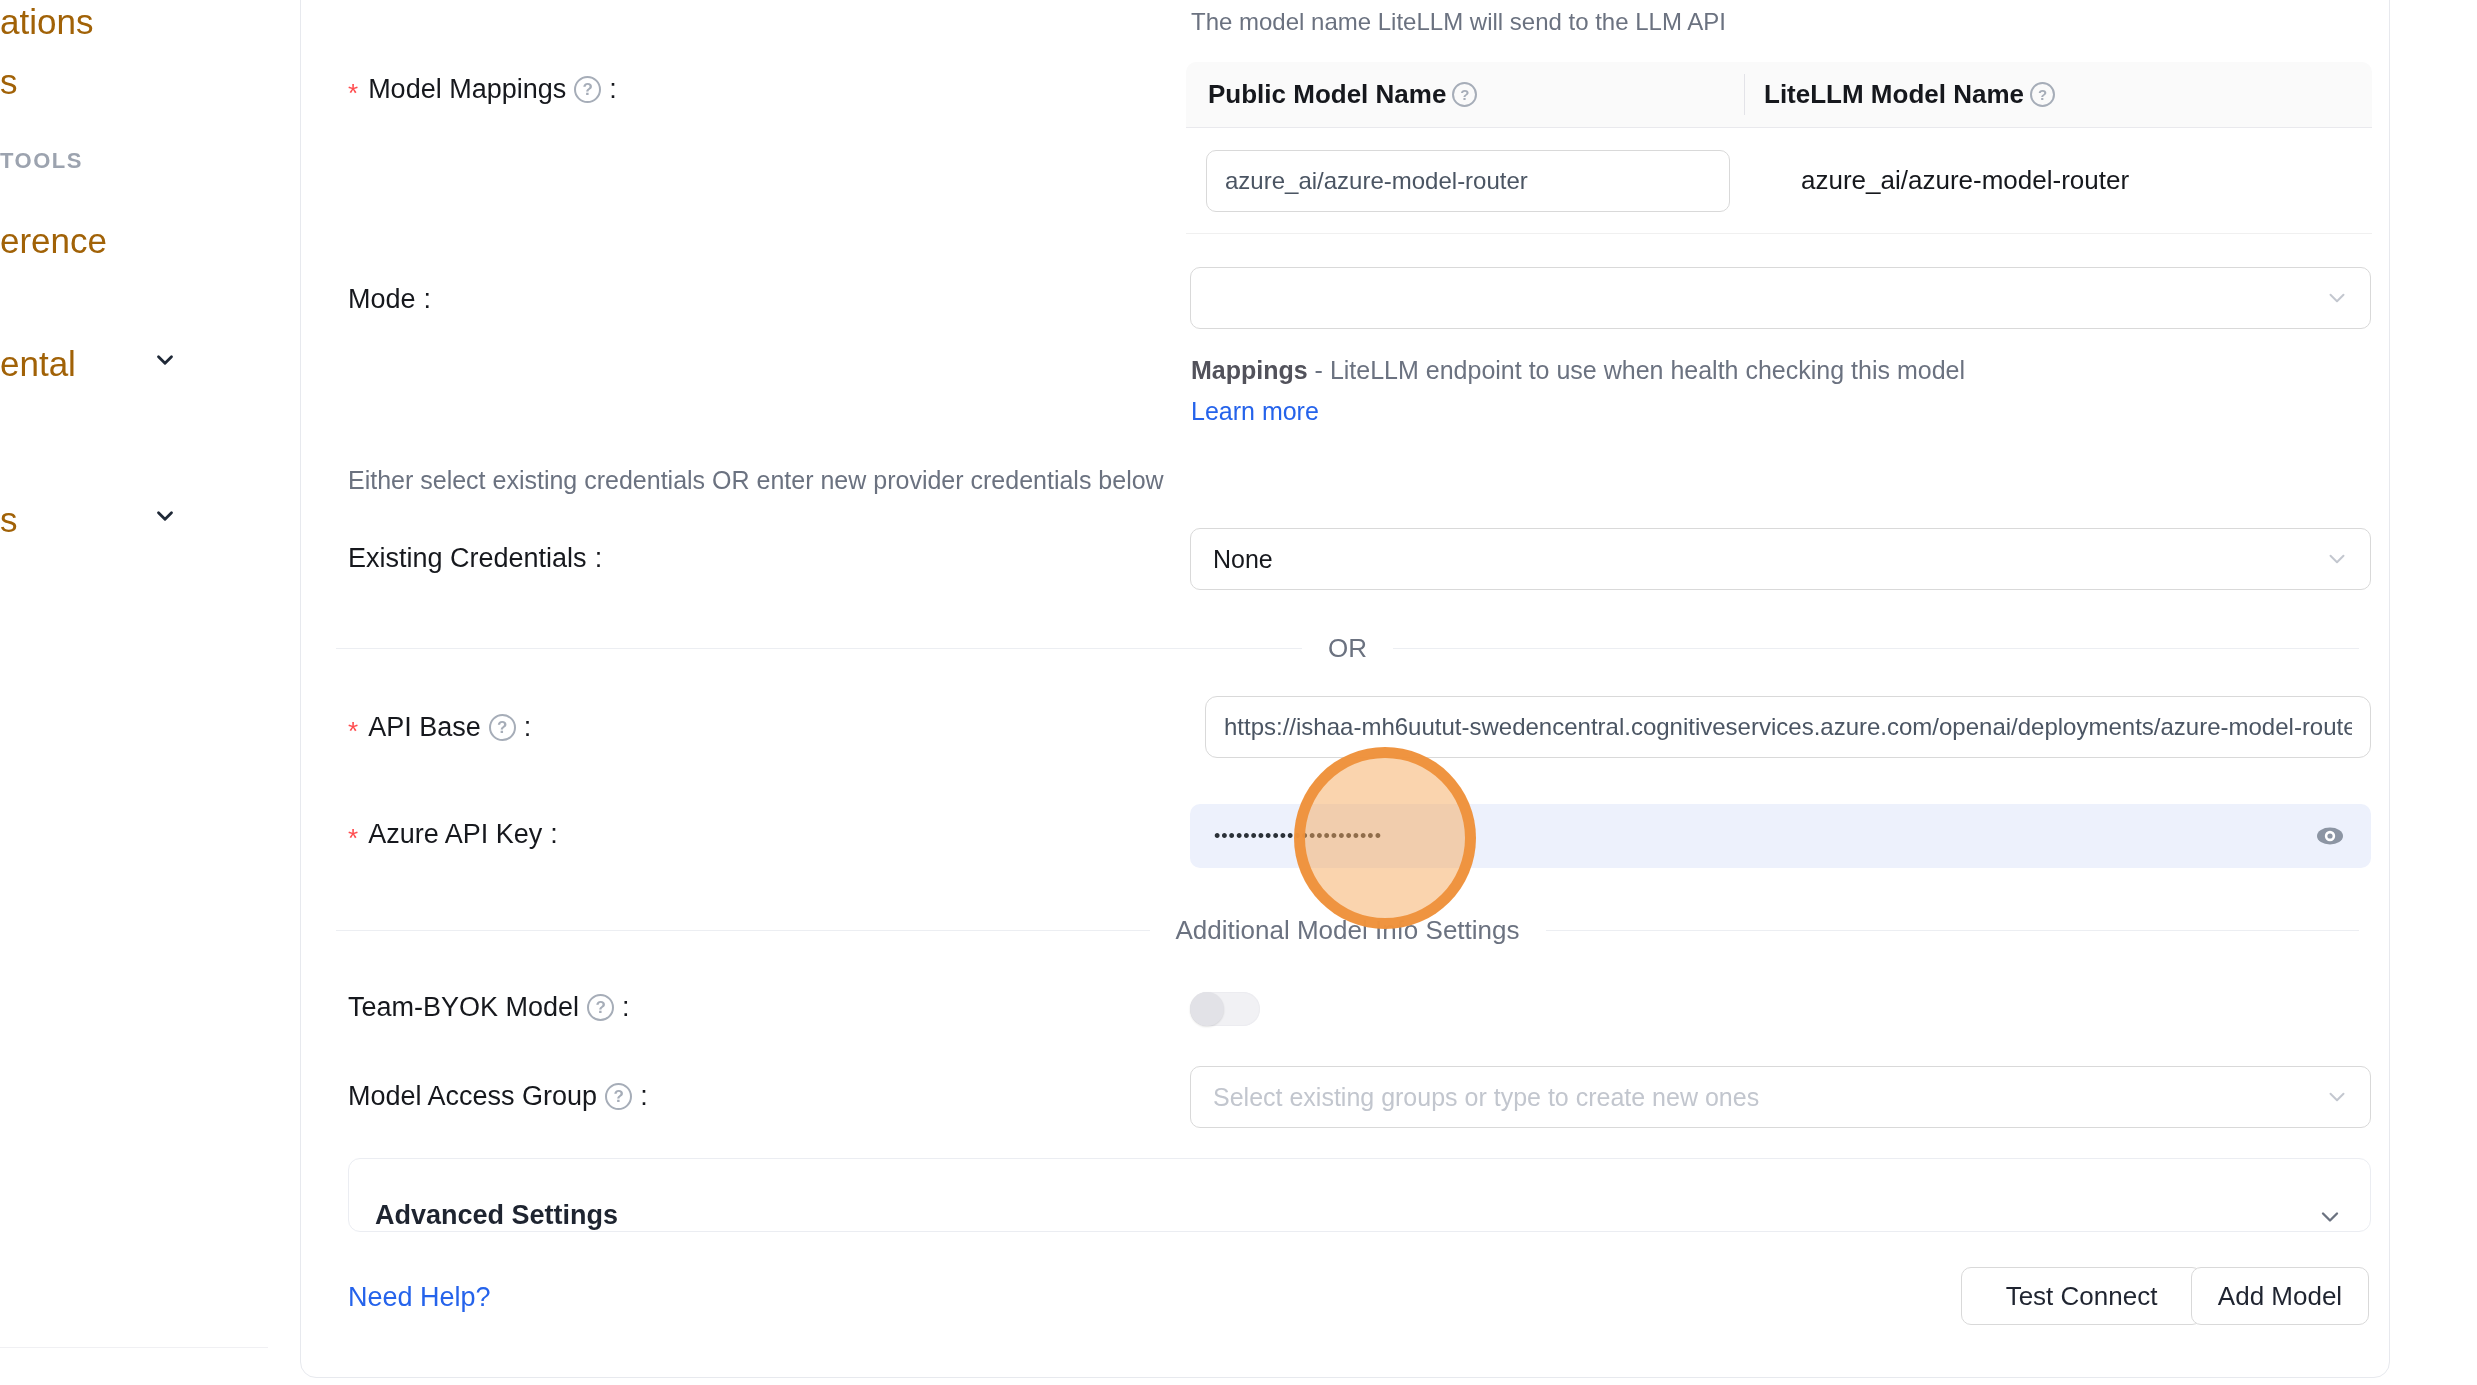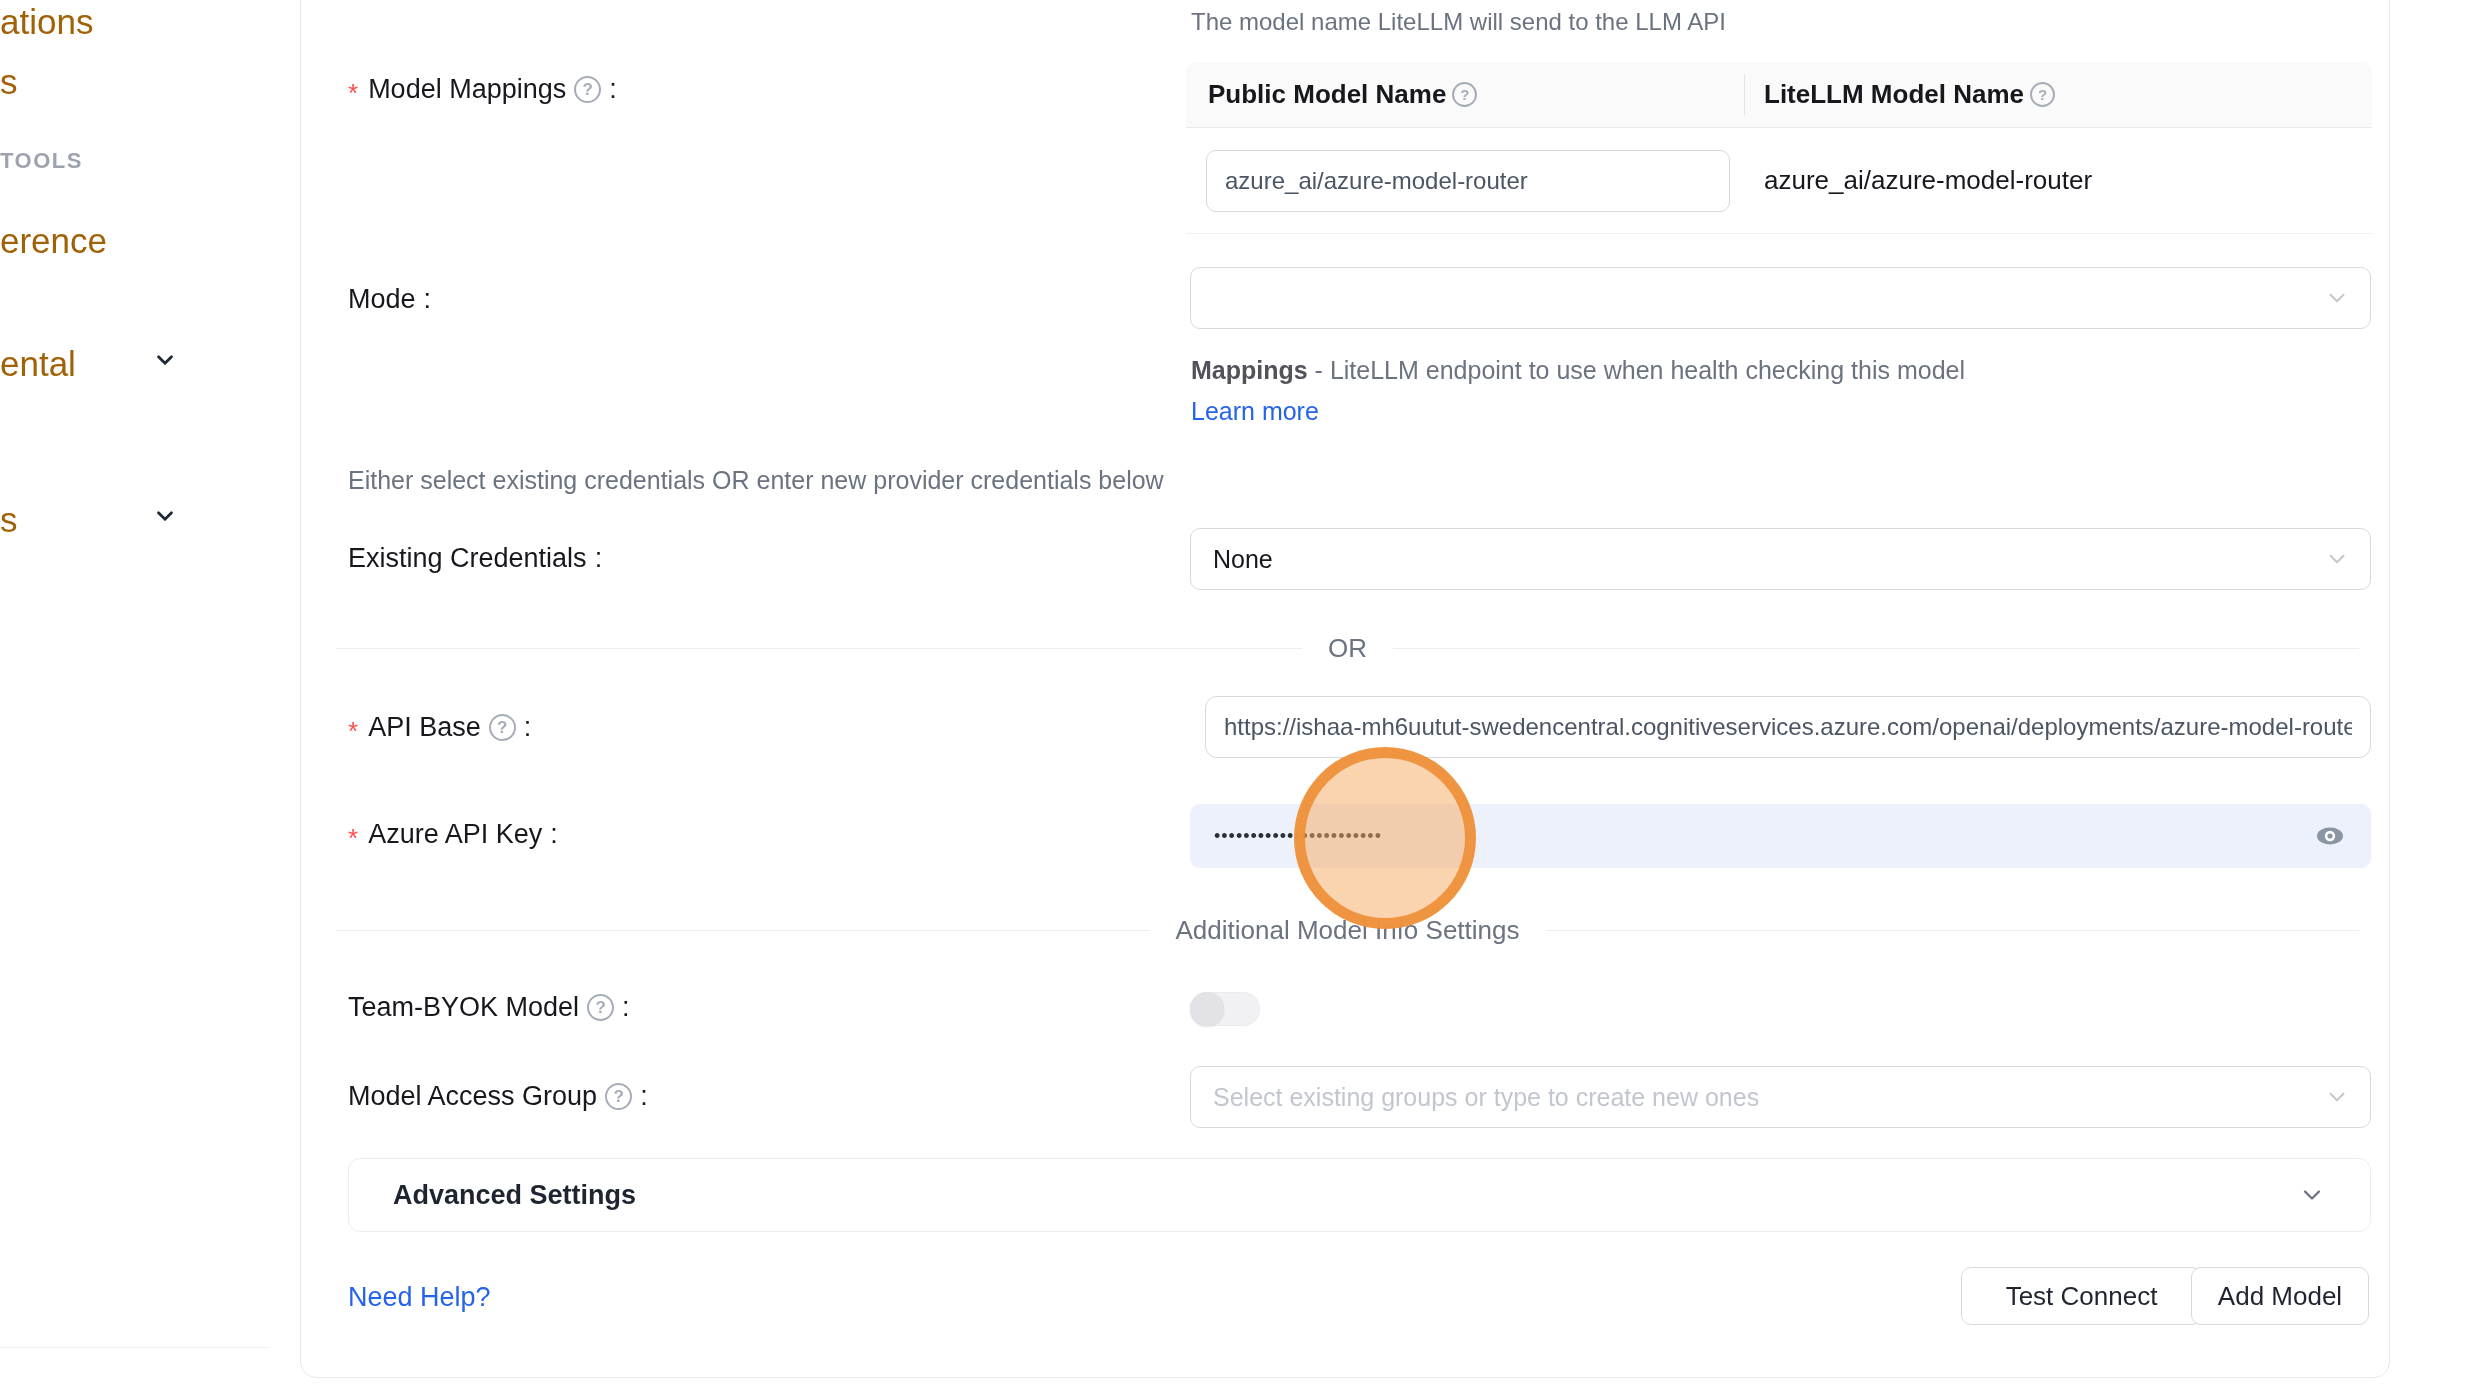--- a/index.html
+++ b/index.html
@@ -37,21 +37,21 @@
                 font-family:"Liberation Sans", sans-serif; }
 
   
   .mm-table { left:1186px; top:62px; width:1186px; }
   .mm-head { display:flex; height:66px; background:#fafafa; border-bottom:1px solid #e9e9ed;
              border-radius:10px 10px 0 0; align-items:center; position:relative; }
   .mm-head .c1 { width:558px; padding-left:22px; }
   .mm-head .c2 { flex:1; padding-left:20px; }
   .mm-head-cell { display:flex; align-items:center; gap:6px; font-size:26px; font-weight:700; color:#16181d; }
   .mm-col-divider { position:absolute; left:558px; top:12px; bottom:12px; width:1px; background:#e3e3e8; }
-  .mm-body { display:flex; height:106px; border-bottom:1px solid #f0f0f0; align-items:center; position:relative; }
+  .mm-body { display:flex; height:106px; border-bottom:1px solid #f0f0f0; align-items:center; position:relative;gap:37px; }
   .mm-body .c1 { width:558px; padding-left:20px; }
   .mm-body .c2 { flex:1; padding-left:20px; font-size:26px; color:#16181d; }
   .mm-input { width:524px; height:62px; }
 
   
   .text-divider { left:336px; width:2023px; height:40px; display:flex; align-items:center; }
   .text-divider .line { flex:1; height:1px; background:#eceef2; }
   .text-divider .txt { margin:0 26px; font-size:26px; color:#6b7280; white-space:nowrap; }
 
   
@@ -61,22 +61,22 @@
   .eye-btn { width:34px; height:34px; display:flex; align-items:center; justify-content:center; cursor:pointer; }
 
   
   .toggle { left:1190px; top:992px; width:70px; height:34px; border-radius:17px;
             background:#f1f1f4; cursor:pointer; box-shadow:inset 0 0 0 1px #ececf0; }
   .toggle .knob { position:absolute; left:0; top:0; width:34px; height:34px; border-radius:50%;
                   background:#e2e2e7; box-shadow:0 1px 2px rgba(0,0,0,0.12); }
 
   
   .adv-panel { left:348px; top:1158px; width:2023px; height:74px; border:1px solid #ebedf2;
-               border-radius:12px; background:#fff; display:flex; align-items:center;
-               padding:0 44px; cursor:pointer; }
+               border-radius:12px; background:#fff; display:flex; align-items:flex-end;
+               padding:0 26px; cursor:pointer; }
   .adv-title { font-size:27px; font-weight:700; color:#1e2430; flex:1; }
 
   
   .link { font-size:27px; color:#2563eb; cursor:pointer; }
   .btn { border:1px solid #d9d9d9; border-radius:10px; background:#fff; font-size:26px;
          color:#1f2430; display:flex; align-items:center; justify-content:center;
          cursor:pointer; font-family:"Liberation Sans", sans-serif; }
 
   
   .mode-help { left:1191px; top:350px; width:840px; font-size:25px; line-height:41px; color:#6b7280; }

